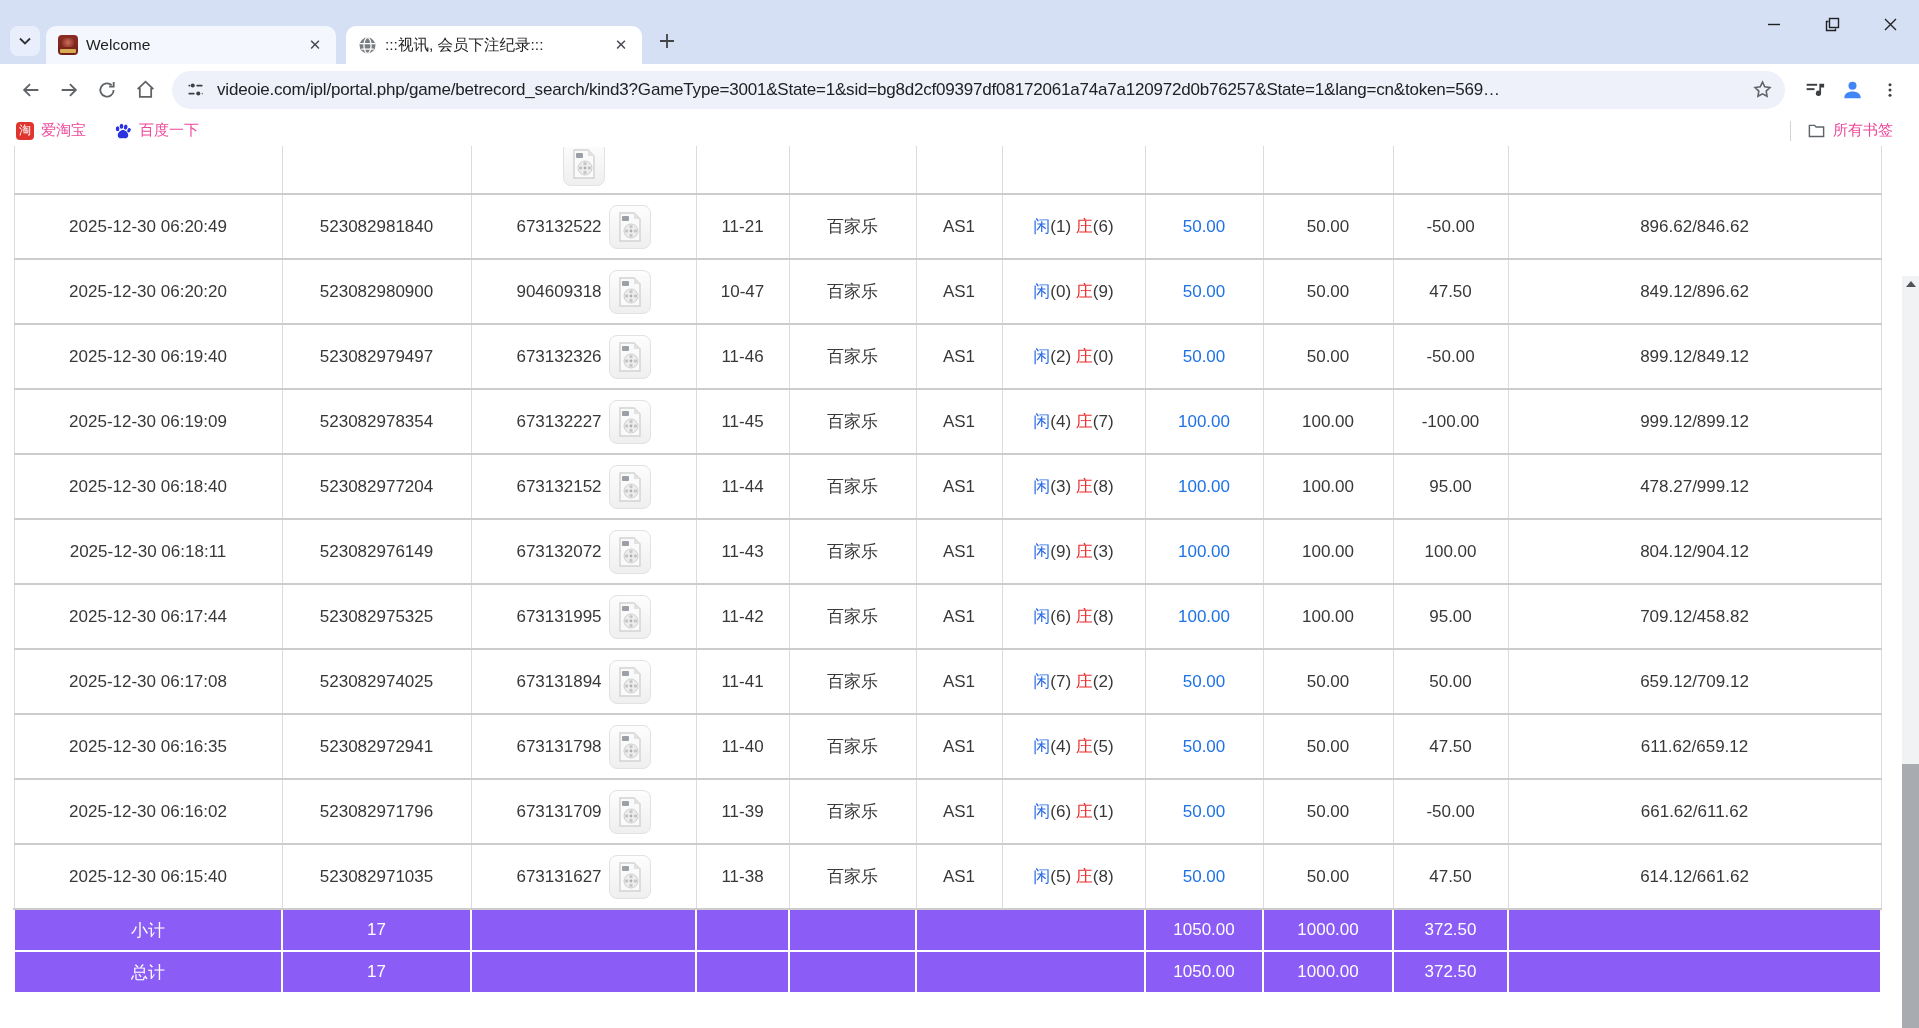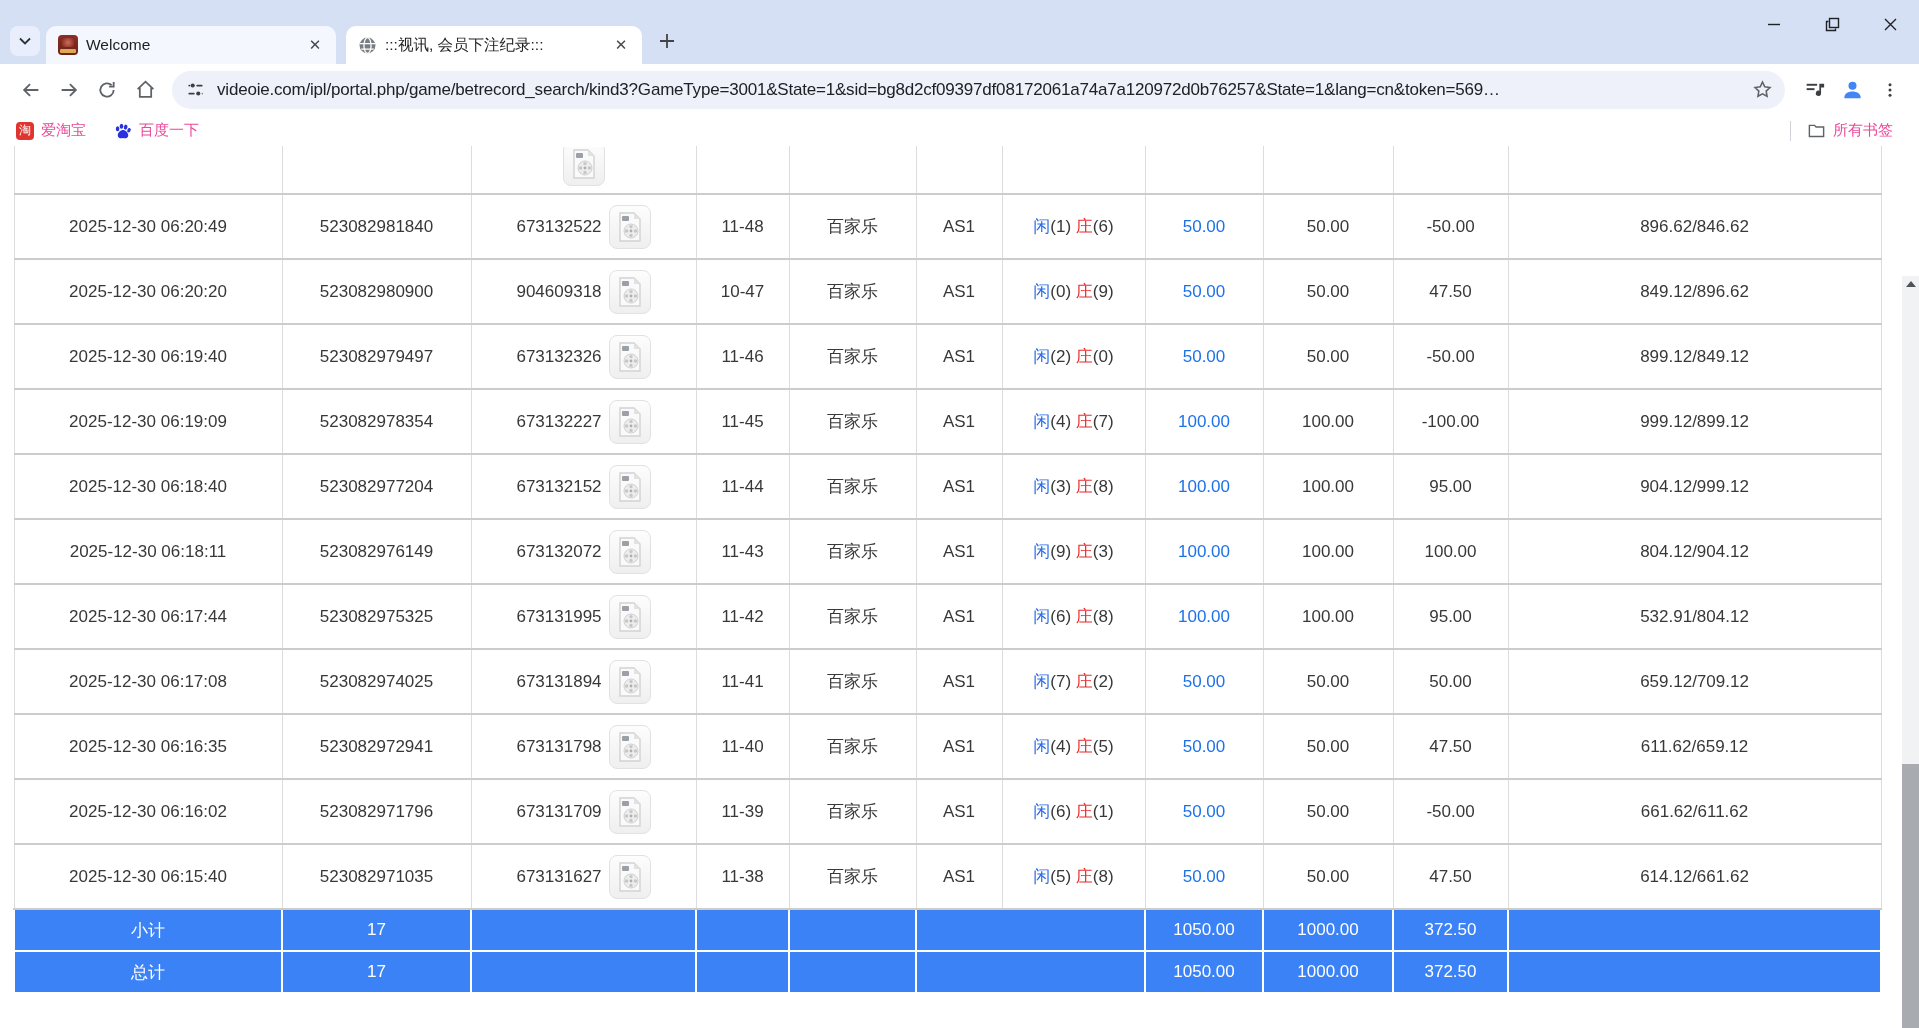--- a/index.html
+++ b/index.html
@@ -58,21 +58,21 @@
   .cell-gameid{display:flex;align-items:center;justify-content:center;gap:7px;}
   .video-btn{width:42px;height:44px;border-radius:8px;border:1px solid #e2e2e2;
     background:linear-gradient(#fdfdfd,#efefef);display:flex;align-items:center;
     justify-content:center;cursor:pointer;flex:none;}
   tr.partial .clipwrap{height:45px;display:flex;align-items:flex-end;justify-content:center;overflow:hidden;}
   tr.partial .video-btn{margin-bottom:6px;margin-top:-18px;}
   .bet-link{color:#1d72e8;cursor:pointer;}
   .neg{color:#ff0000;}
   .p-label{color:#2a6be8;}
   .b-label{color:#e82c2c;}
-  tr.foot td{background:#3b82f6;color:#ffffff;border:2px solid #ffffff;height:42px;font-size:17px;}
+  tr.foot td{background:#8b5cf6;color:#ffffff;border:2px solid #ffffff;height:42px;font-size:17px;}
 
   
   .scrollbar{position:absolute;right:0;top:130px;width:17px;height:898px;background:#f1f2f4;}
   .sb-up{height:16px;display:flex;align-items:center;justify-content:center;cursor:pointer;}
   .sb-up::after{content:"";width:0;height:0;border-left:5px solid transparent;
     border-right:5px solid transparent;border-bottom:6px solid #50545a;}
   .sb-thumb{position:absolute;left:0;top:488px;width:17px;height:340px;background:#a8abaf;cursor:pointer;}
 </style>
 </head>
 <body>
@@ -266,21 +266,21 @@
                 <circle cx="14" cy="19" r="7" fill="#ededed" stroke="#cfcfcf"></circle>
                 <circle cx="14" cy="19" r="1.4" fill="#aeaeae"></circle>
                 <circle cx="14" cy="14.6" r="1.7" fill="#c6c6c6"></circle>
                   <circle cx="14" cy="23.4" r="1.7" fill="#c6c6c6"></circle>
                 <circle cx="9.6" cy="19" r="1.7" fill="#c6c6c6"></circle>
                   <circle cx="18.4" cy="19" r="1.7" fill="#c6c6c6"></circle>
               </svg>
             </div>
             </div>
           </td>
-          <td>11-48</td>
+          <td>11-21</td>
           <td>百家乐</td>
           <td>AS1</td>
           <td><span class="p-label">闲</span>(1) <span class="b-label">庄</span>(6)</td>
           <td><span class="bet-link">50.00</span></td>
           <td>50.00</td>
           <td class="neg">-50.00</td>
           <td>896.62/846.62</td>
         </tr>
         <tr class="data-row">
           <td>2025-12-30 06:20:20</td>
@@ -393,21 +393,21 @@
             </div>
             </div>
           </td>
           <td>11-44</td>
           <td>百家乐</td>
           <td>AS1</td>
           <td><span class="p-label">闲</span>(3) <span class="b-label">庄</span>(8)</td>
           <td><span class="bet-link">100.00</span></td>
           <td>100.00</td>
           <td>95.00</td>
-          <td>904.12/999.12</td>
+          <td>478.27/999.12</td>
         </tr>
         <tr class="data-row">
           <td>2025-12-30 06:18:11</td>
           <td>523082976149</td>
           <td>
             <div class="cell-gameid">
               <span>673132072</span>
               <div class="video-btn">
               <svg width="26" height="30" viewBox="0 0 26 30">
                 <path d="M3 1h14l6 6v22H3z" fill="#fafafa" stroke="#d2d2d2" stroke-width="1.4"></path>
@@ -453,21 +453,21 @@
             </div>
             </div>
           </td>
           <td>11-42</td>
           <td>百家乐</td>
           <td>AS1</td>
           <td><span class="p-label">闲</span>(6) <span class="b-label">庄</span>(8)</td>
           <td><span class="bet-link">100.00</span></td>
           <td>100.00</td>
           <td>95.00</td>
-          <td>532.91/804.12</td>
+          <td>709.12/458.82</td>
         </tr>
         <tr class="data-row">
           <td>2025-12-30 06:17:08</td>
           <td>523082974025</td>
           <td>
             <div class="cell-gameid">
               <span>673131894</span>
               <div class="video-btn">
               <svg width="26" height="30" viewBox="0 0 26 30">
                 <path d="M3 1h14l6 6v22H3z" fill="#fafafa" stroke="#d2d2d2" stroke-width="1.4"></path>

